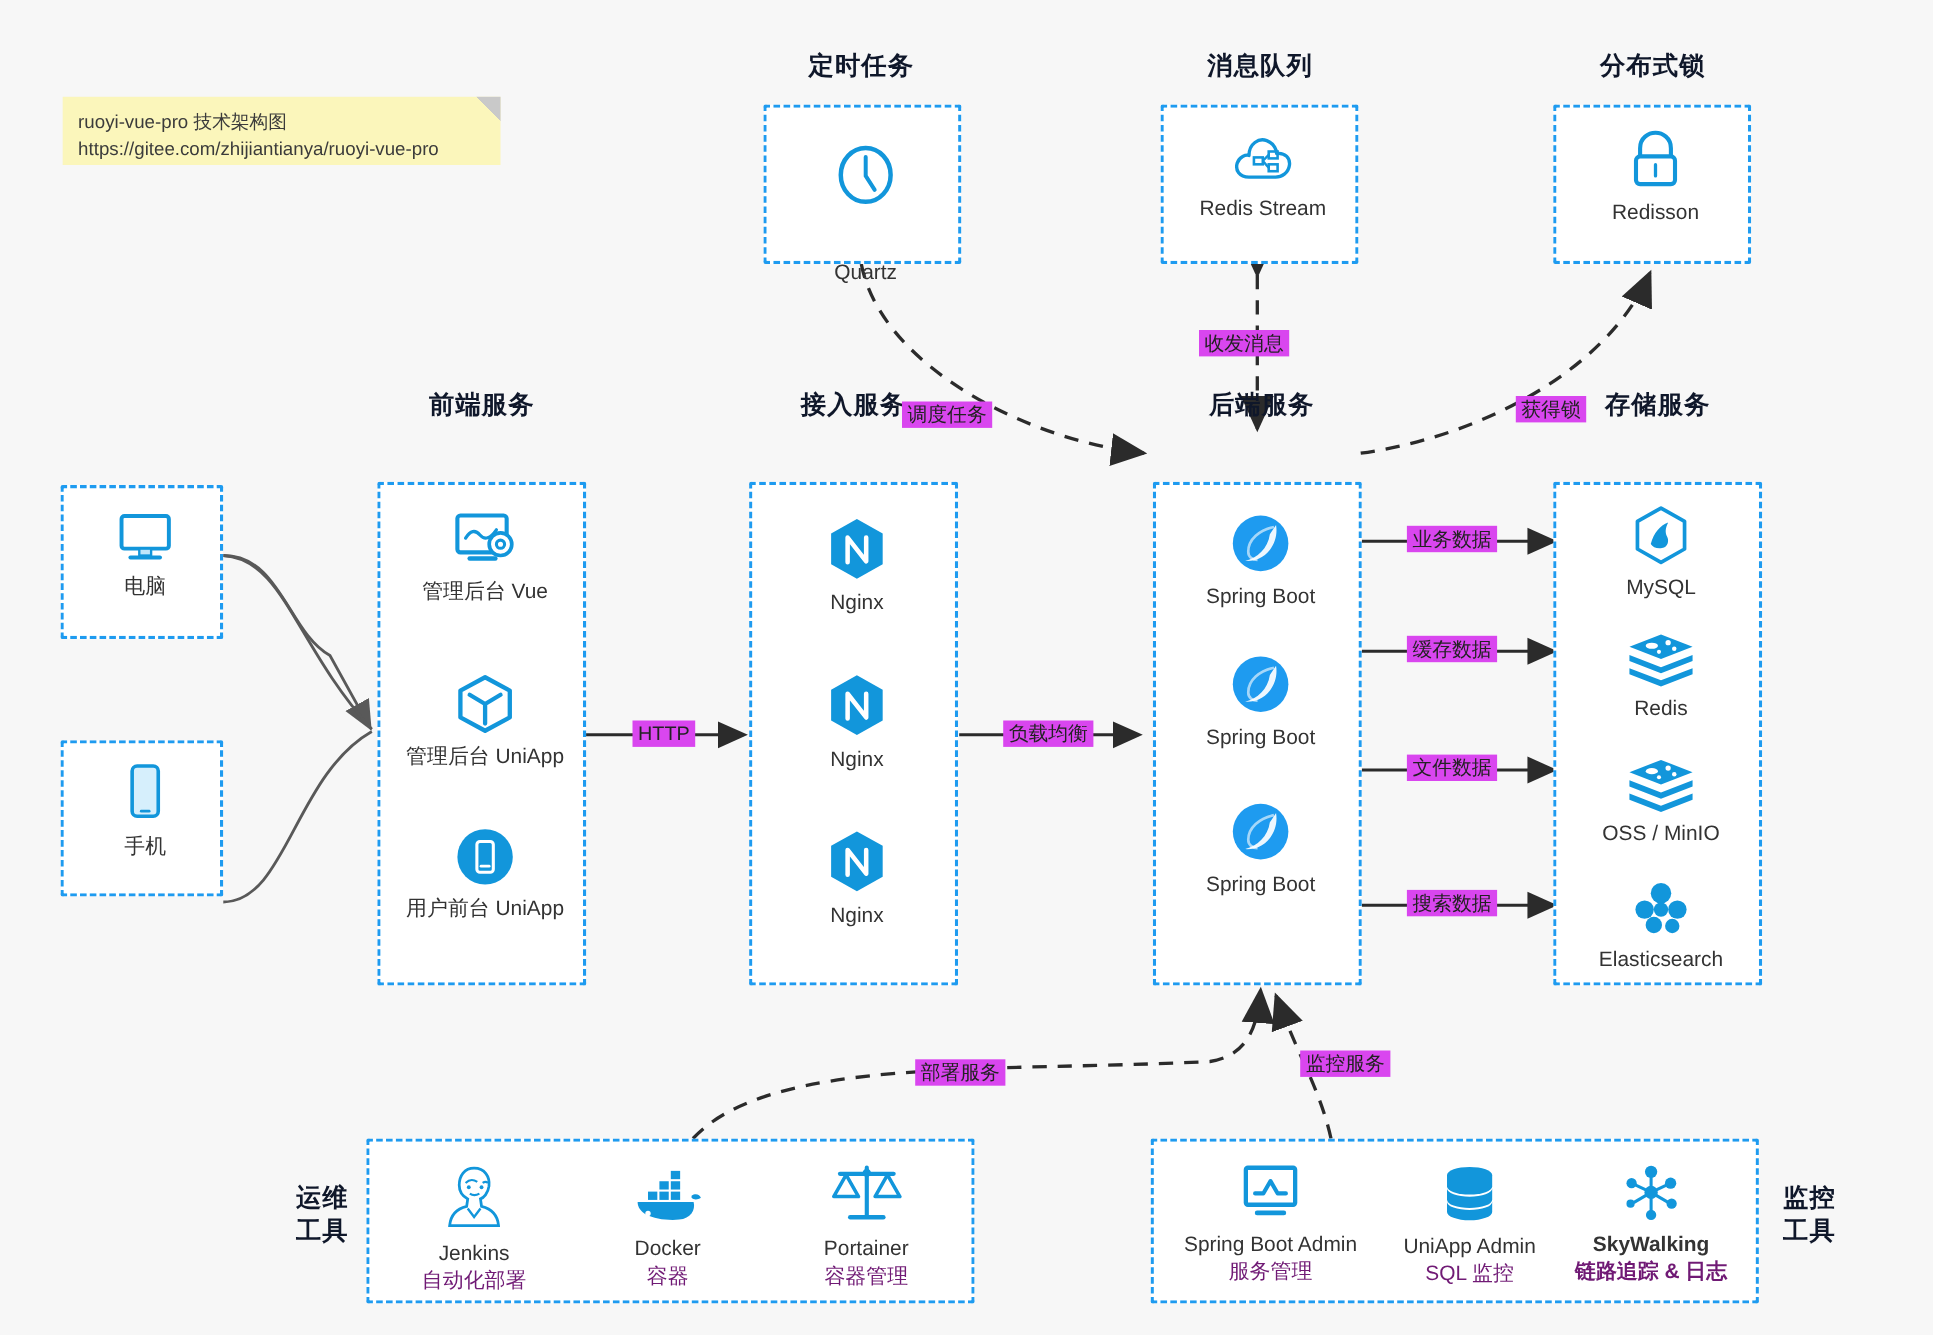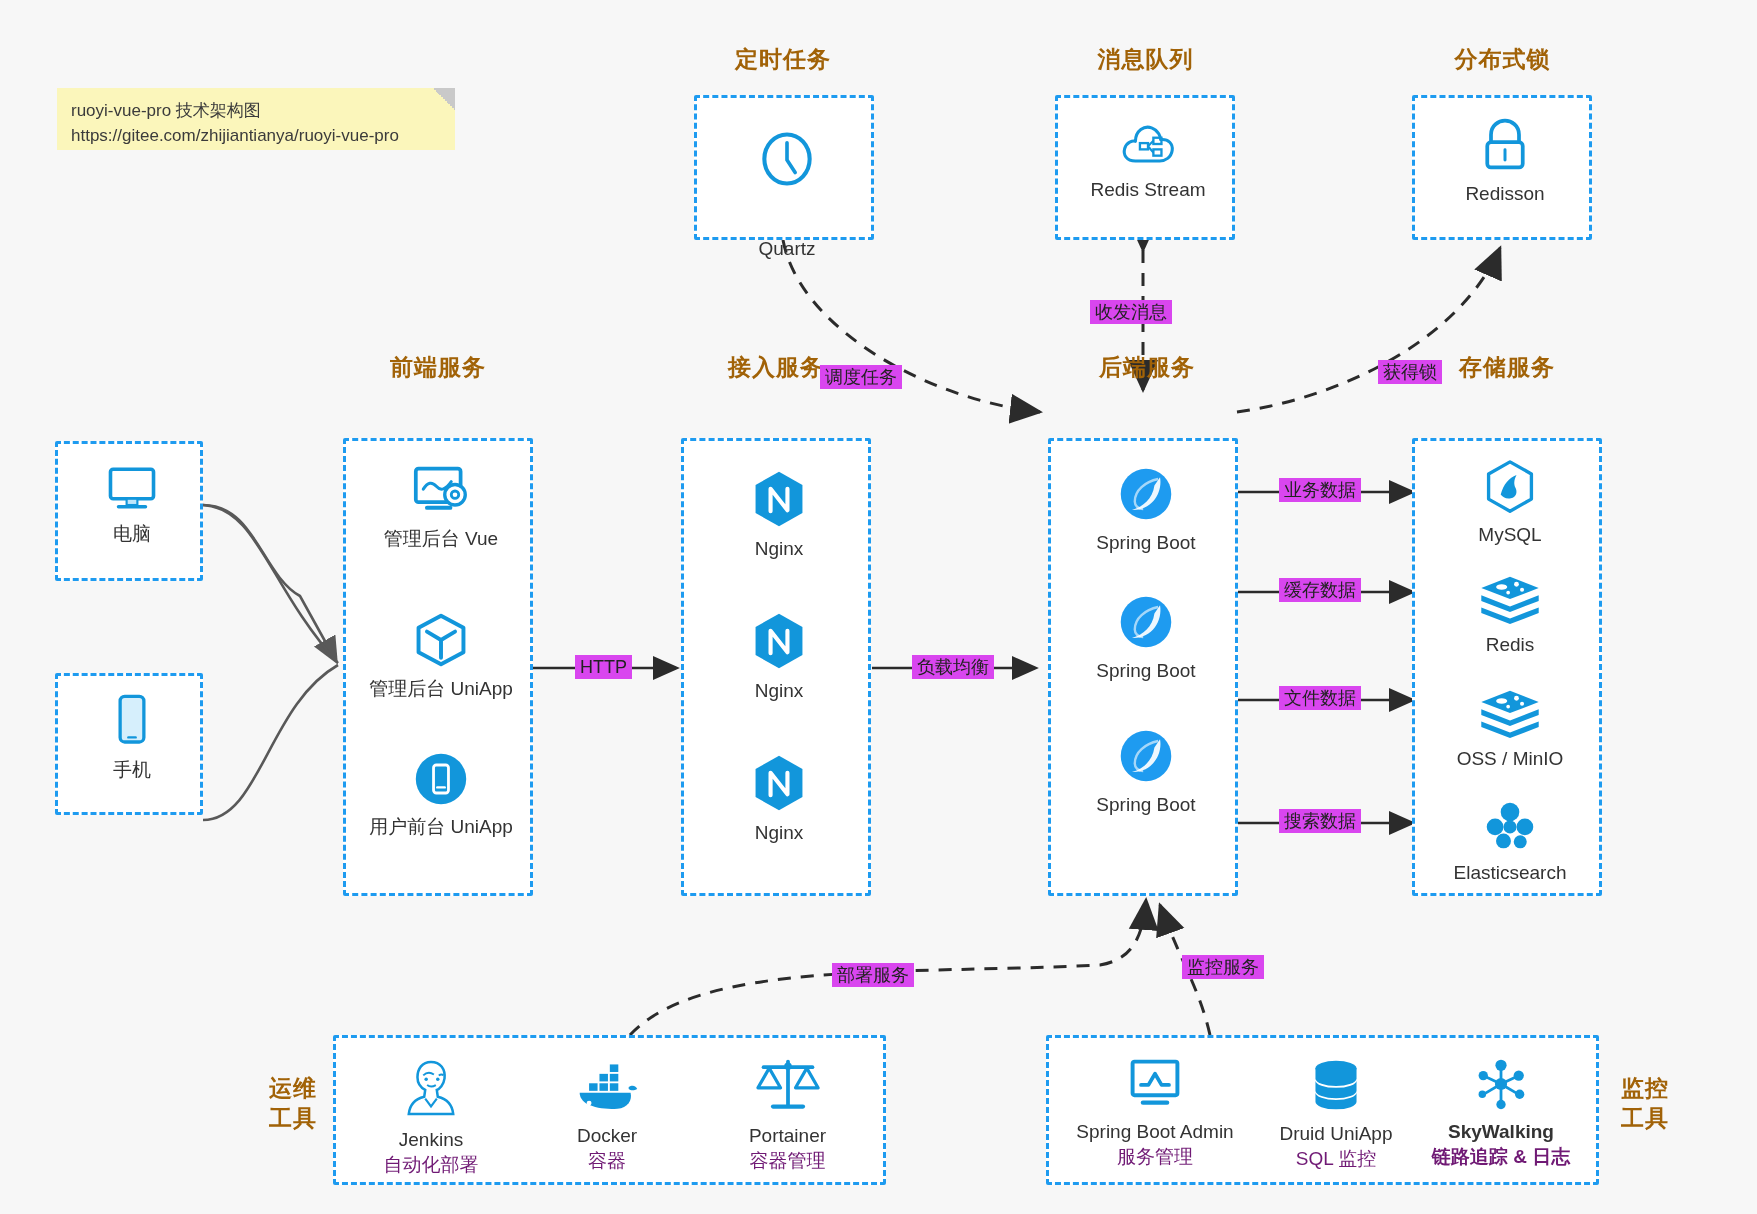--- a/index.html
+++ b/index.html
@@ -15,21 +15,21 @@
   
   .gbox{
     position:absolute;
     border:3px dashed #1e9bf0;
     background:#ffffff;
     box-sizing:border-box;
     border-radius:2px;
   }
   .gtitle{
     position:absolute;
-    color:#a16207;
+    color:#0f172a;
     font-weight:bold;
     font-size:23px;
     letter-spacing:1px;
     white-space:nowrap;
     text-align:center;
   }
   .gtitle.side{font-size:23px;line-height:30px;}
 
   
   .node{
@@ -381,21 +381,21 @@
       <div class="cap2">服务管理</div>
     </div>
 
     <div class="node" style="left:202px;top:20px;width:170px;">
       <svg class="icon" width="56" height="56" viewBox="0 0 60 60">
         <ellipse cx="30" cy="11" rx="22" ry="8" fill="#1296db"></ellipse>
         <path d="M8 11 L8 22 A22 8 0 0 0 52 22 L52 11 Z" fill="#1296db"></path>
         <path d="M8 24 L8 35 A22 8 0 0 0 52 35 L52 24 A22 8 0 0 1 8 24 Z" fill="#1296db"></path>
         <path d="M8 37 L8 47 A22 8 0 0 0 52 47 L52 37 A22 8 0 0 1 8 37 Z" fill="#1296db"></path>
       </svg>
-      <div class="cap">Druid UniApp</div>
+      <div class="cap">UniApp Admin</div>
       <div class="cap2">SQL 监控</div>
     </div>
 
     <div class="node" style="left:352px;top:18px;width:200px;font-weight:bold;">
       <svg class="icon" width="58" height="56" viewBox="0 0 62 60">
         <g stroke="#1296db" stroke-width="3">
           <line x1="31" y1="30" x2="31" y2="12"></line>
             <line x1="31" y1="30" x2="31" y2="50"></line>
           <line x1="31" y1="30" x2="14" y2="22"></line>
             <line x1="31" y1="30" x2="48" y2="22"></line>

